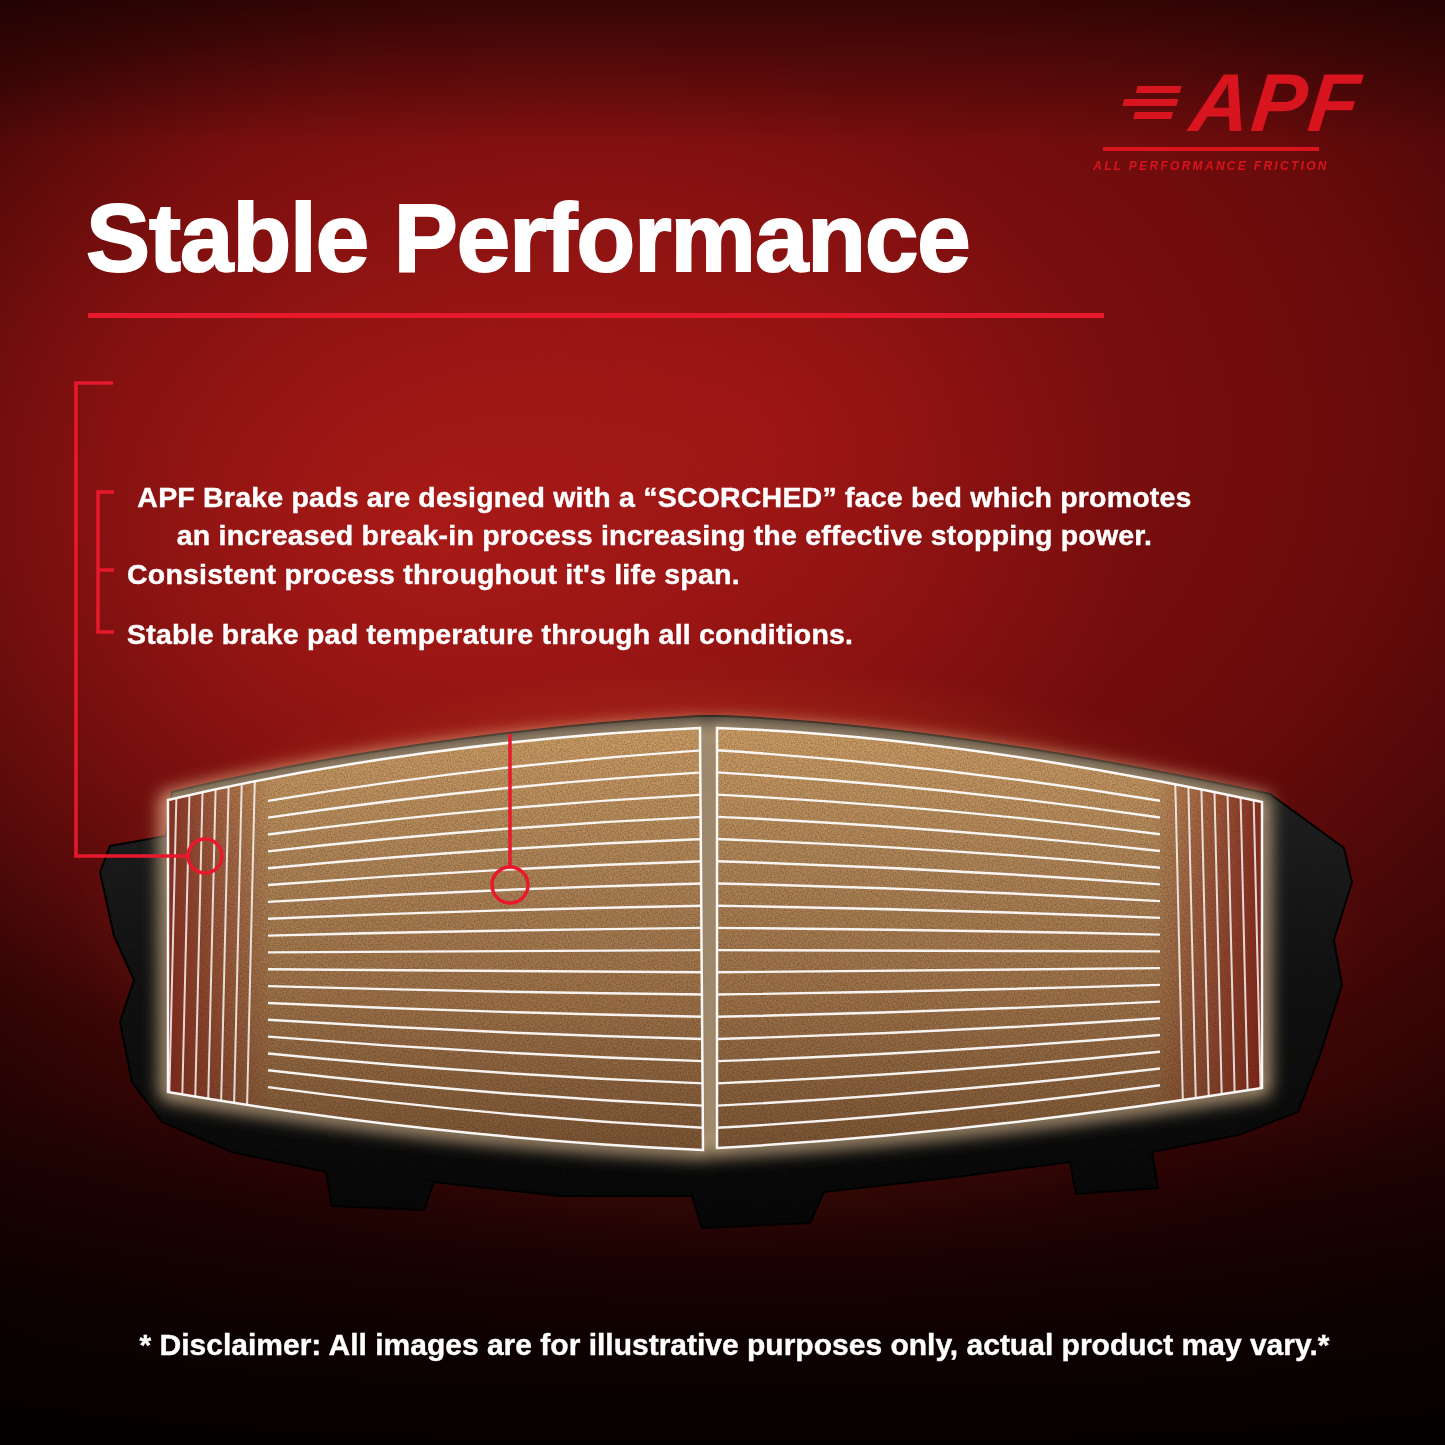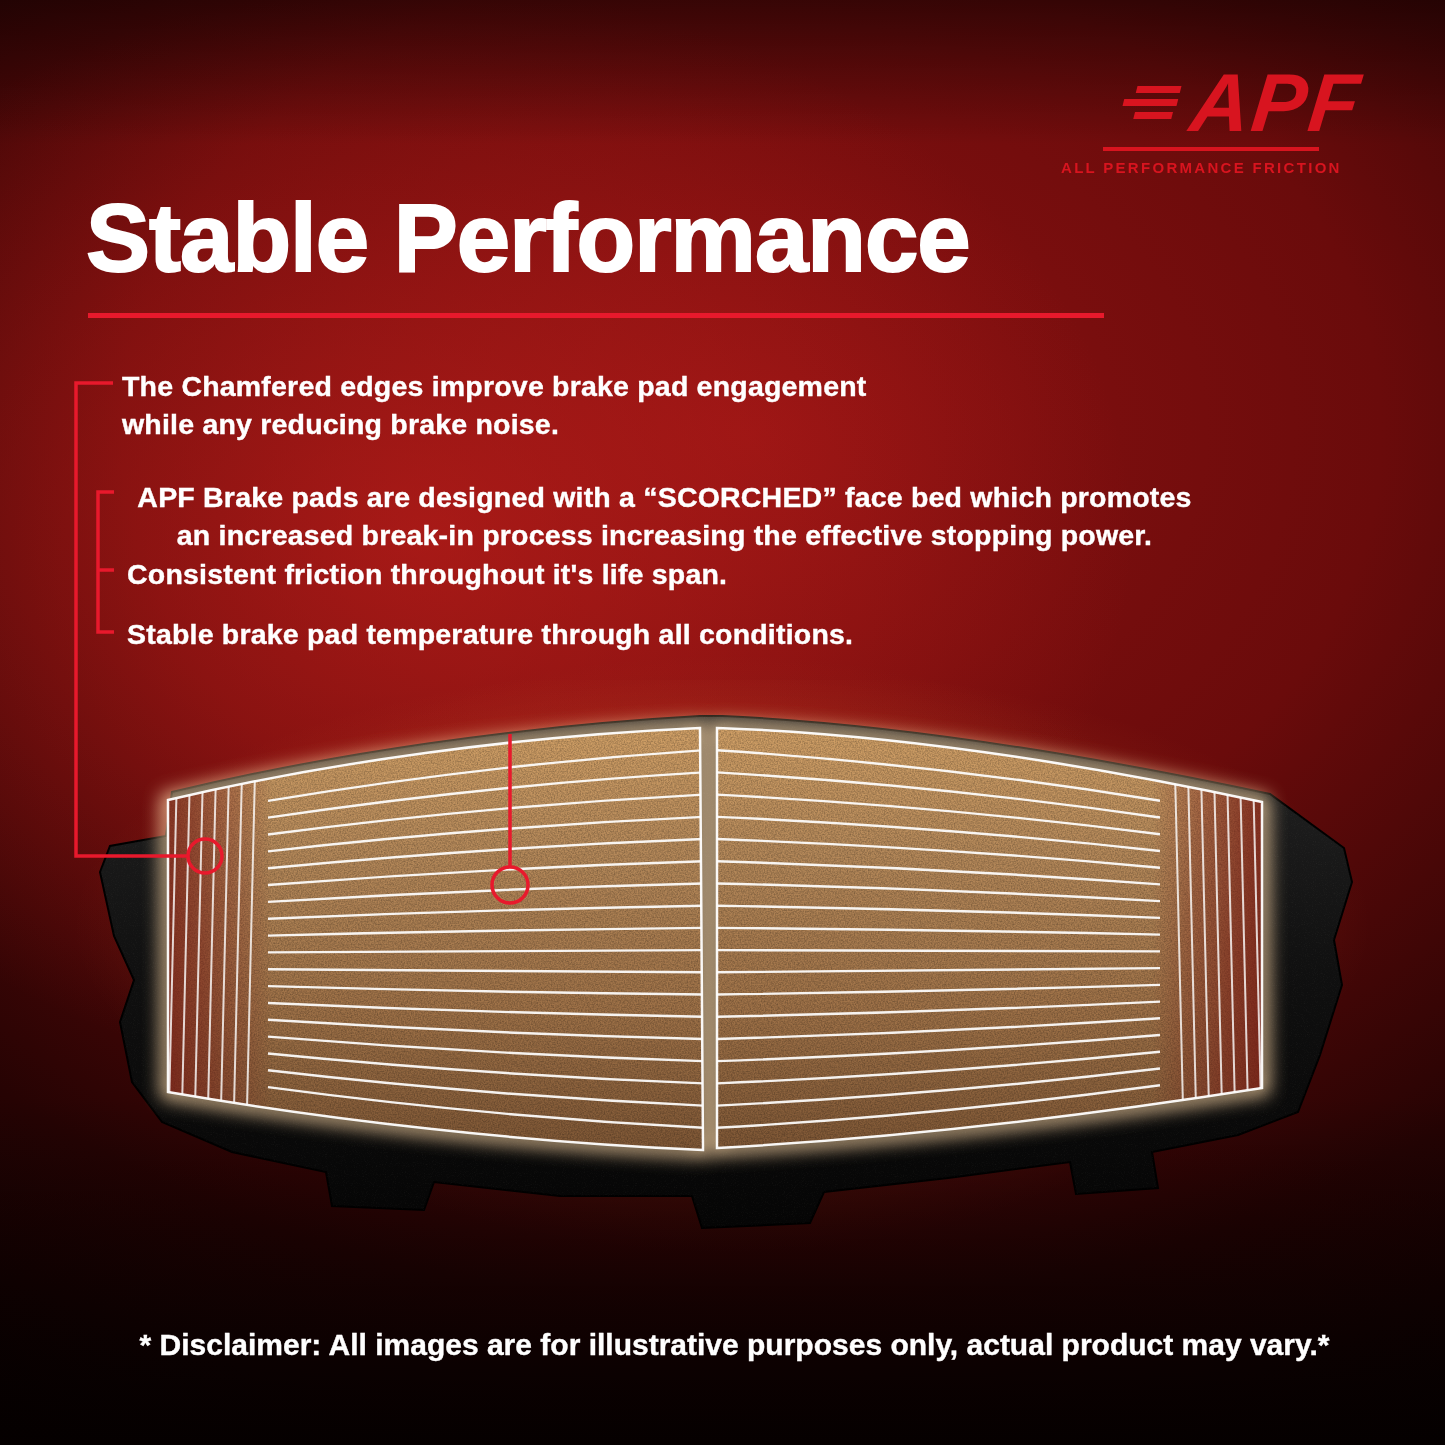--- a/index.html
+++ b/index.html
@@ -20,22 +20,22 @@
   
   .logo{ position:absolute; top:66px; right:84px; width:300px; }
   .logo-row{ display:flex; align-items:center; justify-content:flex-end; gap:8px; }
   .speed{ width:66px; height:46px; flex:0 0 auto; }
   .logo-brand{
     font-size:82px; font-weight:800; font-style:italic; color:var(--brand);
     line-height:.9; letter-spacing:2px; transform:skewX(-6deg);
   }
   .logo-rule{ height:4px; background:var(--brand); width:72%; margin:7px 14% 8px 14%; }
   .logo-tagline{
-    font-size:15px; font-weight:700; color:var(--brand);
-    letter-spacing:2.3px; white-space:nowrap;
+    font-size:12px; font-weight:700; font-style:italic; color:var(--brand);
+    letter-spacing:2.3px; text-align:center; white-space:nowrap;
   }
 
   
   .title{
     position:absolute; left:86px; top:190px;
     font-size:96px; font-weight:800; color:#ffffff; letter-spacing:-1px;
     -webkit-text-stroke:2px #ffffff; line-height:1;
   }
   .title-rule{ position:absolute; left:88px; top:313px; width:1016px; height:5px; background:var(--accent); }
 
@@ -77,23 +77,22 @@
       </svg>
       <div class="logo-brand">APF</div>
     </div>
     <div class="logo-rule"></div>
     <div class="logo-tagline">ALL PERFORMANCE FRICTION</div>
   </div>
 
   <h1 class="title">Stable Performance</h1>
   <div class="title-rule"></div>
 
-  <div class="bullet b1">The Chamfered edges improve brake pad engagement while any reducing brake noise.</div>
   <div class="bullet b2">APF Brake pads are designed with a “SCORCHED” face bed which promotes an increased break-in process increasing the effective stopping power.</div>
-  <div class="bullet b3">Consistent friction throughout it's life span.</div>
+  <div class="bullet b3">Consistent process throughout it's life span.</div>
   <div class="bullet b4">Stable brake pad temperature through all conditions.</div>
 
   <svg class="pads" viewBox="0 0 1445 640" aria-hidden="true">
     <defs>
       <linearGradient id="padGrad" x1="0" y1="0" x2="0" y2="1">
         <stop offset="0" stop-color="#d2a167"></stop>
         <stop offset="0.3" stop-color="#b5895a"></stop>
         <stop offset="0.65" stop-color="#9f7248"></stop>
         <stop offset="1" stop-color="#7c5534"></stop>
       </linearGradient>

